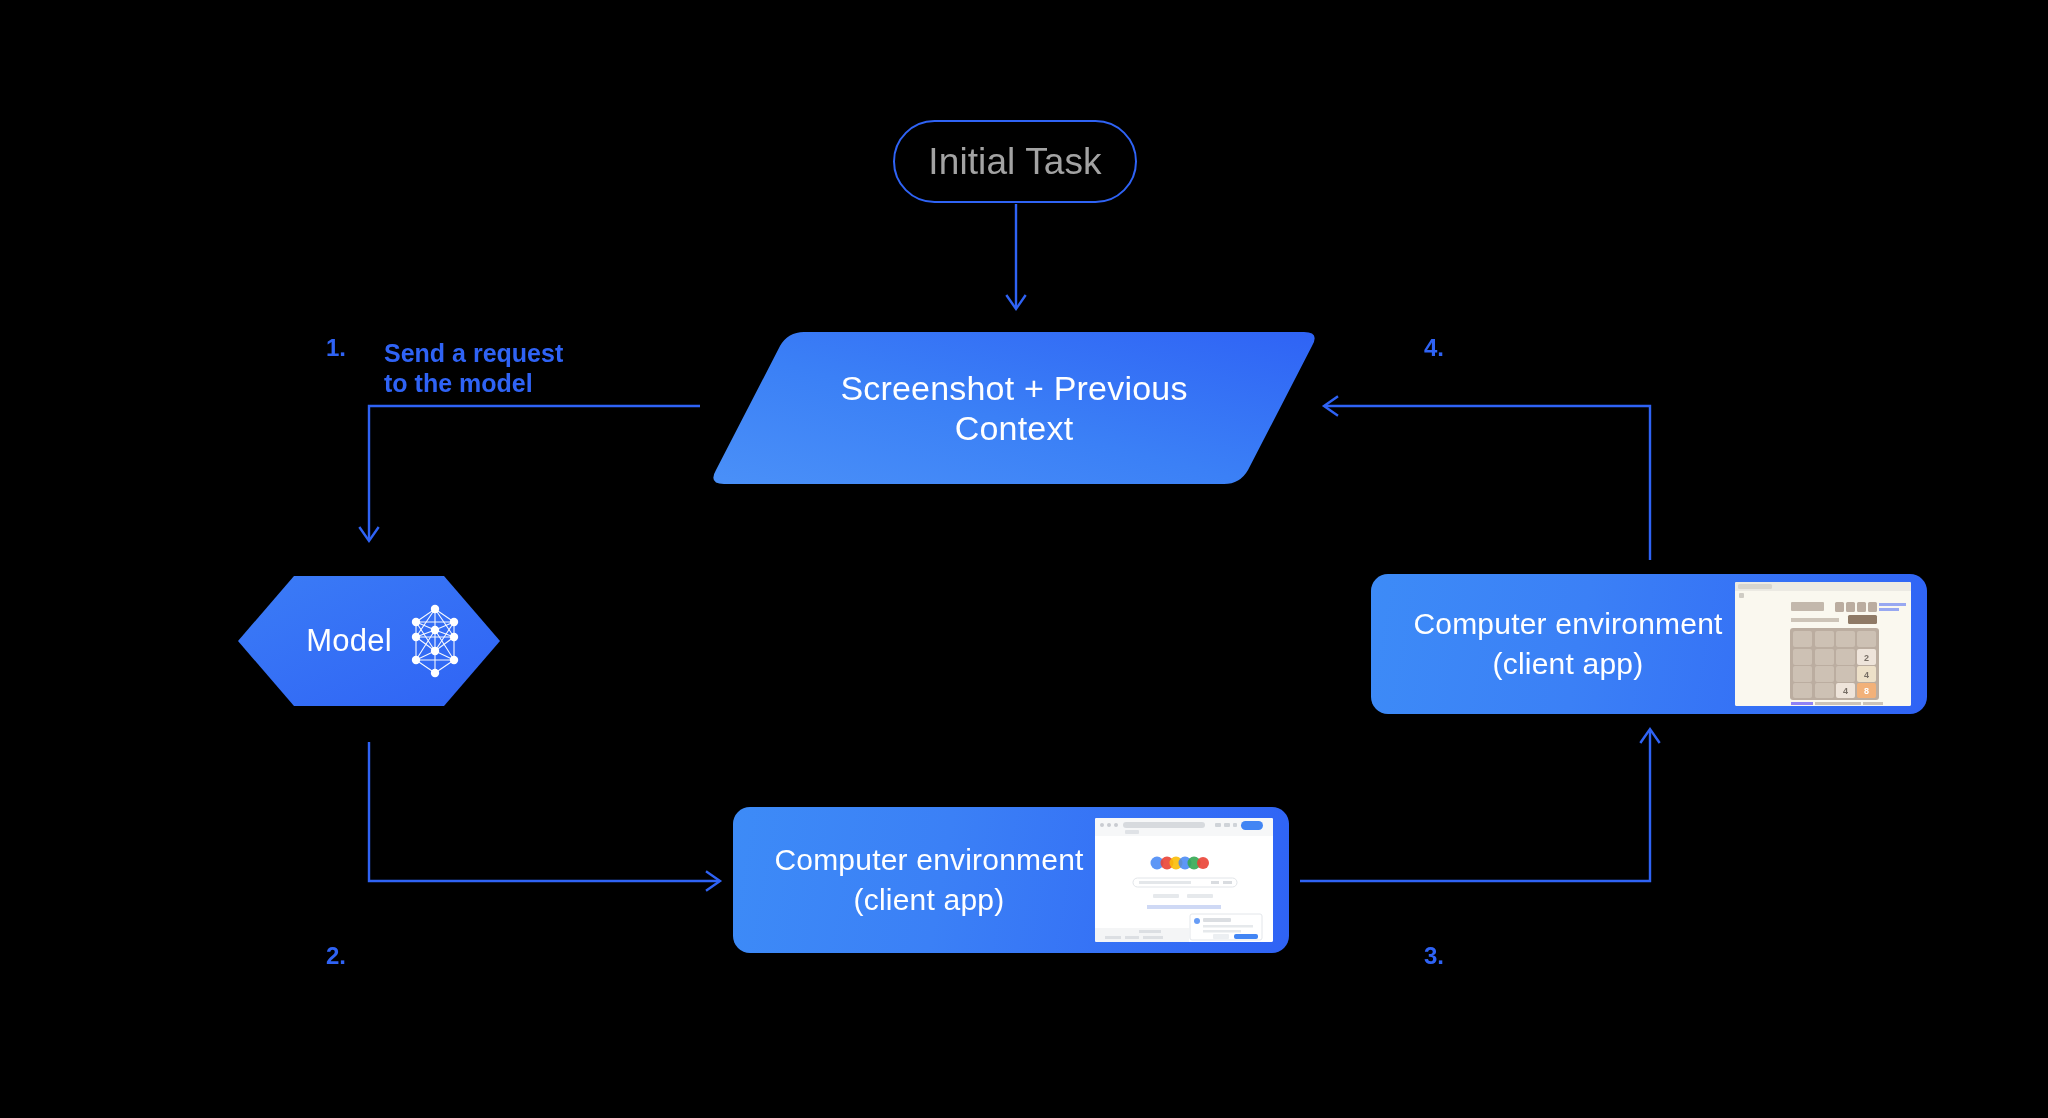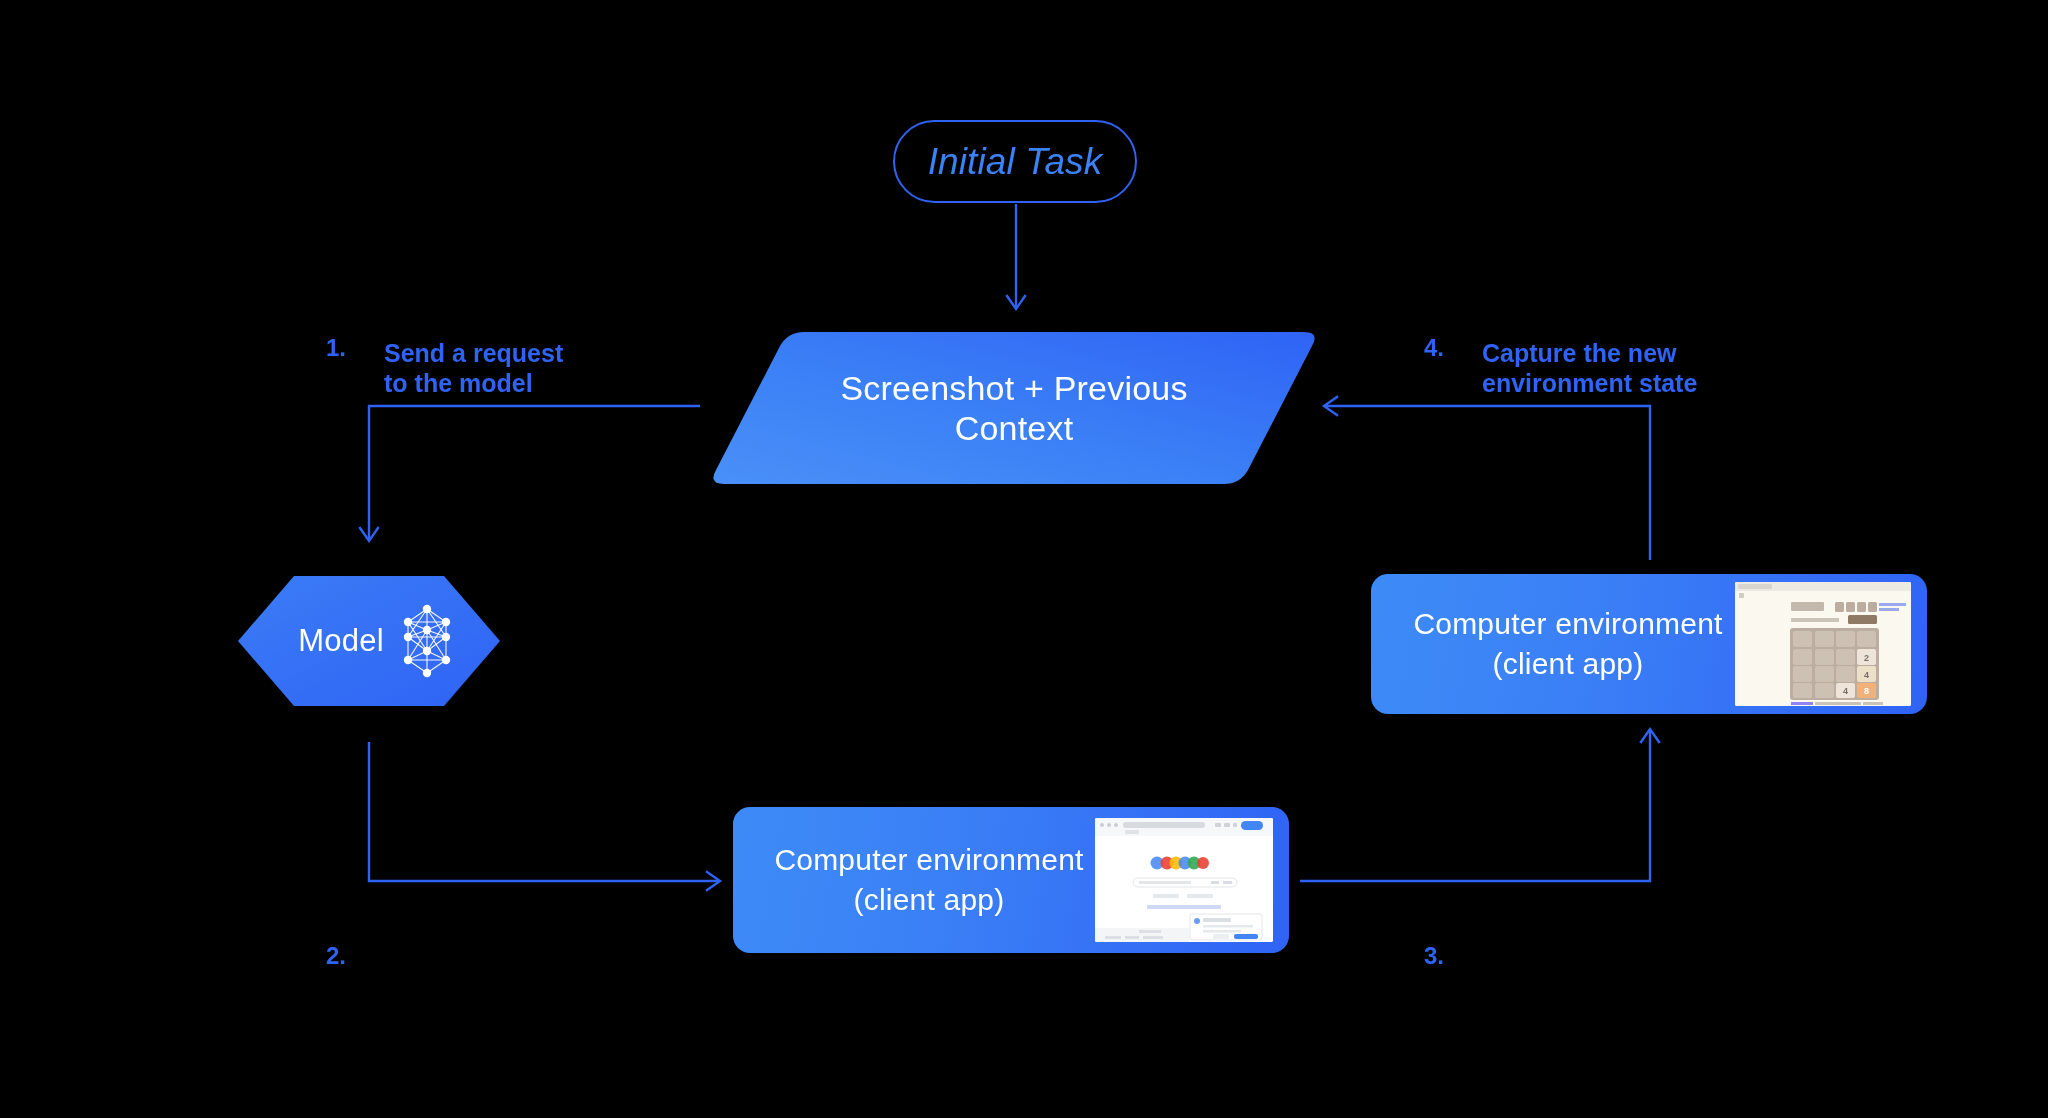--- a/index.html
+++ b/index.html
@@ -37,25 +37,24 @@
     width: 244px;
     height: 83px;
     border: 2.5px solid #2f63f5;
     border-radius: 44px;
     box-sizing: border-box;
     display: flex;
     align-items: center;
     justify-content: center;
   }
   .pill-label {
-    color: #3b82f6;
+    color: #a3a3a3;
     font-size: 37px;
     letter-spacing: 0.1px;
     white-space: nowrap;
-    font-style: italic;
   }
 
   
   .parallelogram {
     position: absolute;
     left: 708px;
     top: 332px;
     width: 612px;
     height: 152px;
   }
@@ -84,21 +83,21 @@
   
   .hexagon {
     position: absolute;
     left: 238px;
     top: 576px;
     width: 262px;
     height: 130px;
   }
   .hex-inner {
     position: absolute;
-    left: 8px; top: 0;
+    left: 16px; top: 0;
     width: 262px;
     height: 130px;
     display: flex;
     flex-direction: row;
     align-items: center;
     justify-content: center;
     gap: 14px;
   }
   .hex-label {
     color: #ffffff;
@@ -388,22 +387,20 @@
   </div>
 
   <div class="step s1">
     <span class="step-num">1.</span>
     <span class="step-txt">Send a request
 to the model</span>
   </div>
 
   <div class="step s4">
     <span class="step-num">4.</span>
-    <span class="step-txt">Capture the new
-environment state</span>
   </div>
 
   <div class="step s2">
     <span class="step-num">2.</span>
   </div>
 
   <div class="step s3">
     <span class="step-num">3.</span>
   </div>
 

